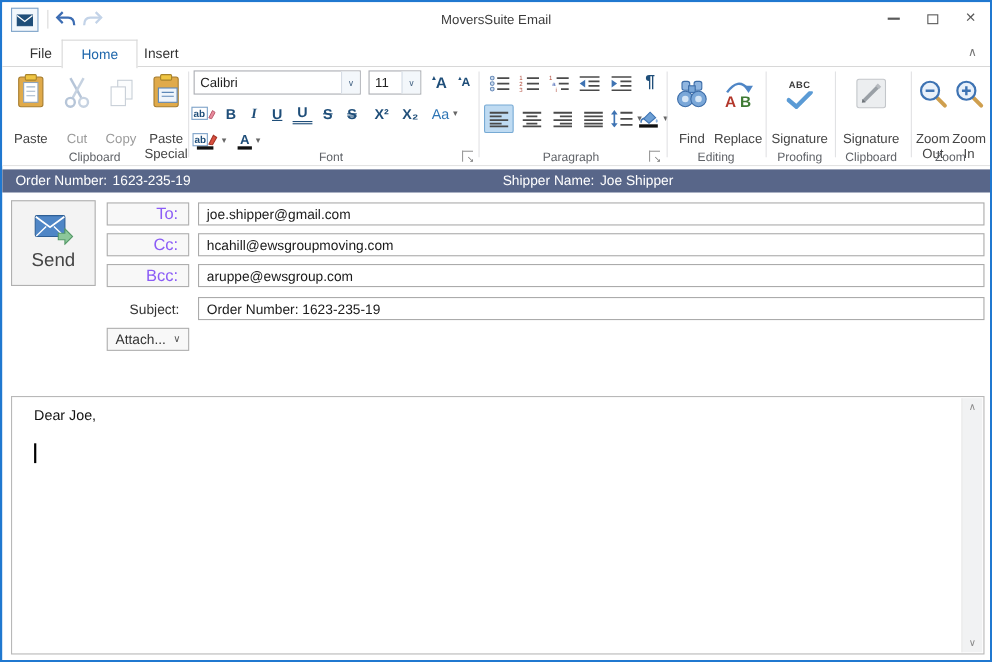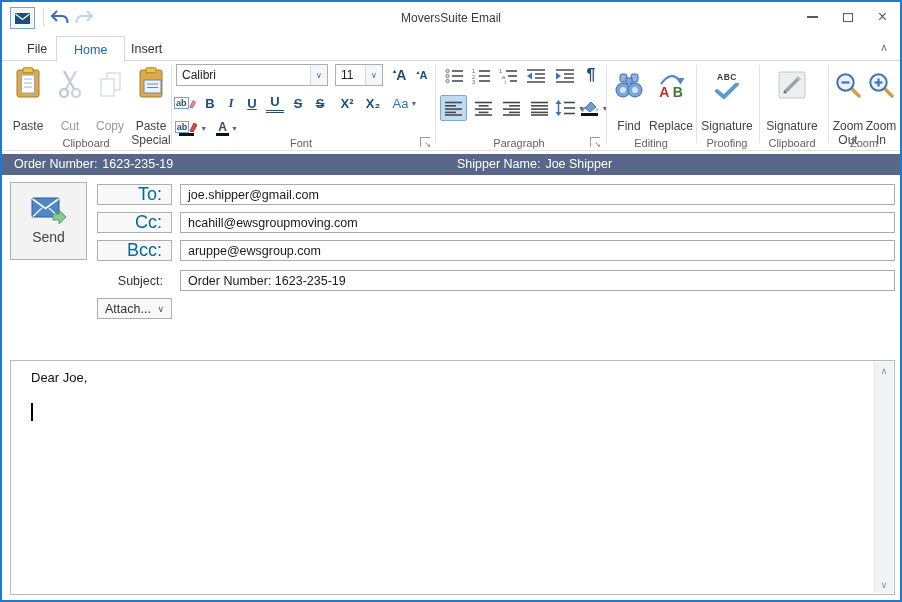--- a/index.html
+++ b/index.html
@@ -41,22 +41,22 @@
   .fmt { font-weight:bold; font-size:13px; color:#1f4e79; }
   .dda { font-size:7px; color:#666; margin-left:2px; }
   .selbtn { background:#bfdbf2; border:1px solid #77aad4; border-radius:2px; }
   .colorbar { display:block; width:15px; height:3px; background:#111; margin-top:0px; }
   
   .infobar { position:absolute; left:0; top:152px; width:898px; height:21px; background:#586689; color:#fff; font-size:12.5px; }
   .infobar .lft { position:absolute; left:12px; top:3px; }
   .infobar .rgt { position:absolute; left:455px; top:3px; }
   .infobar b { font-weight:normal; margin-right:5px; }
   
-  .sendbtn { position:absolute; left:8px; top:180px; width:77px; height:78px; background:#f3f3f3; border:1px solid #b0b0b0; display:flex; flex-direction:column; align-items:center; justify-content:center; gap:4px; font-size:14px; color:#444; }
-  .fldbtn { position:absolute; left:95px; width:75px; height:21px; background:#f8f8f8; border:1px solid #aeaeae; font-size:18px; color:#0369a1; display:flex; align-items:center; justify-content:flex-end; padding-right:9px; }
+  .sendbtn { position:absolute; left:8px; top:180px; width:77px; height:78px; background:#f3f3f3; border:1px solid #b0b0b0; display:flex; flex-direction:column; align-items:center; justify-content:center; gap:4px; font-size:17px; color:#444; }
+  .fldbtn { position:absolute; left:95px; width:75px; height:21px; background:#f8f8f8; border:1px solid #aeaeae; font-size:15px; color:#8b5cf6; display:flex; align-items:center; justify-content:flex-end; padding-right:9px; }
   .fldlbl { position:absolute; left:95px; width:75px; height:21px; font-size:12.5px; color:#333; display:flex; align-items:center; justify-content:flex-end; padding-right:9px; }
   .fld { position:absolute; left:178px; width:715px; height:21px; background:#fff; border:1px solid #ababab; font-size:12.5px; color:#1a1a1a; display:flex; align-items:center; padding-left:7px; }
   .attachbtn { position:absolute; left:95px; top:296px; width:75px; height:21px; background:#f8f8f8; border:1px solid #aeaeae; font-size:12.5px; color:#333; display:flex; align-items:center; padding:0 7px; }
   .attachbtn .chev { margin-left:auto; font-size:9px; color:#555; }
   .attachbox { position:absolute; left:178px; top:296px; width:715px; height:54px; background:#fff; border:1px solid #ababab; }
   .attachrow { position:absolute; left:1px; top:1px; width:709px; height:19px; background:#bdd9ee; font-size:12.5px; color:#1a1a1a; display:flex; align-items:center; padding-left:6px; }
   
   .bodybox { position:absolute; left:8px; top:358px; width:885px; height:235px; background:#fff; border:1px solid #b8b8b8; font-size:13px; color:#111; }
   .bodytext { position:absolute; left:20px; top:9px; }
   .caret { position:absolute; left:20px; top:42px; width:1.5px; height:18px; background:#000; }

